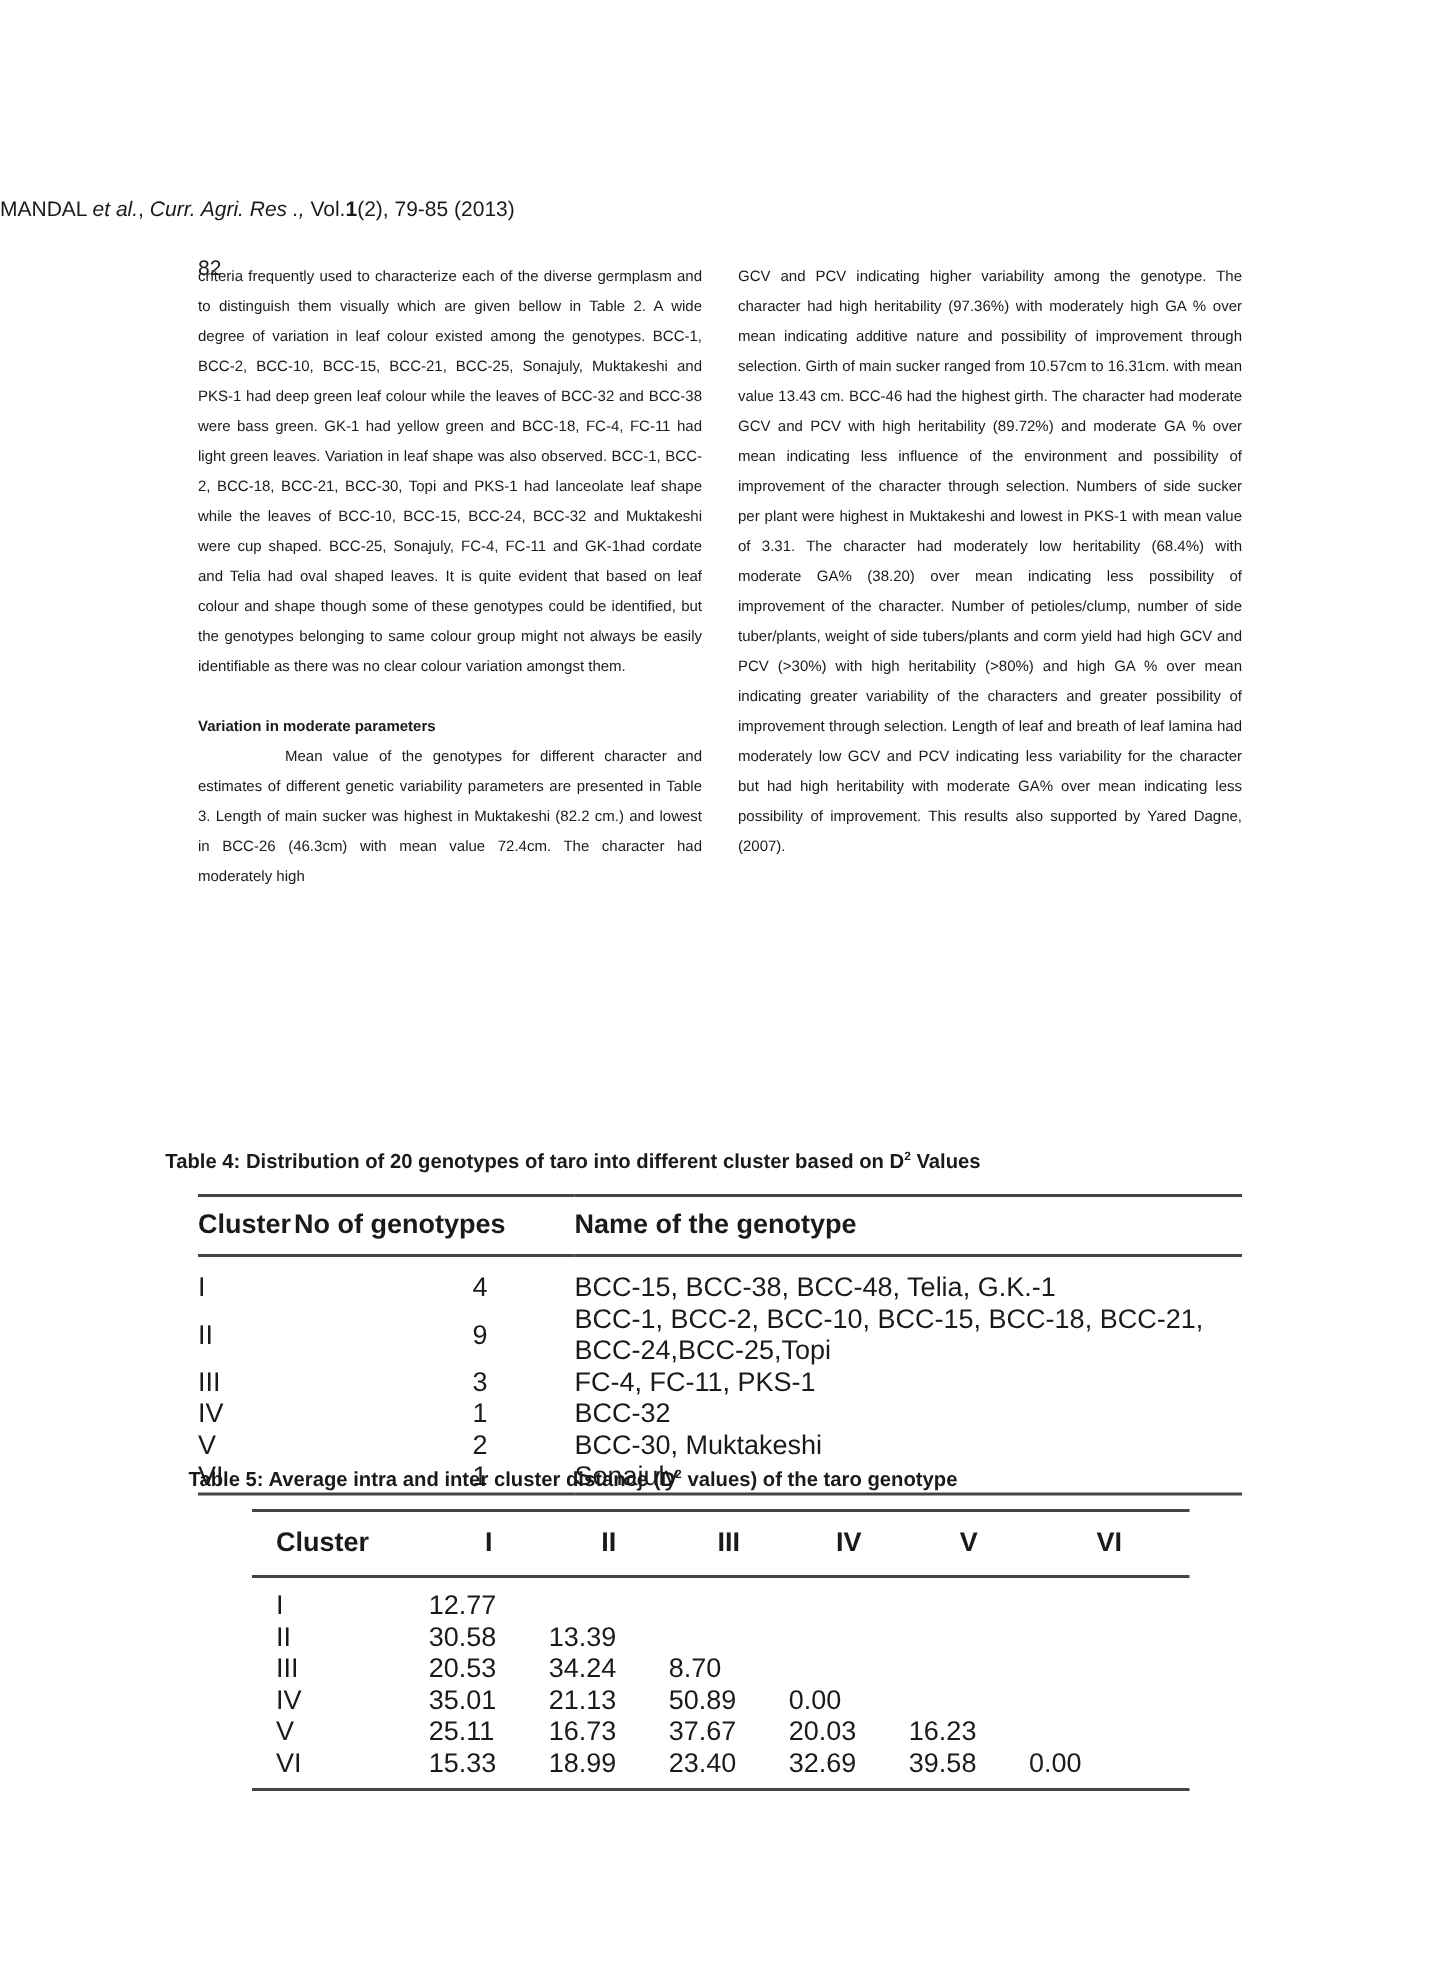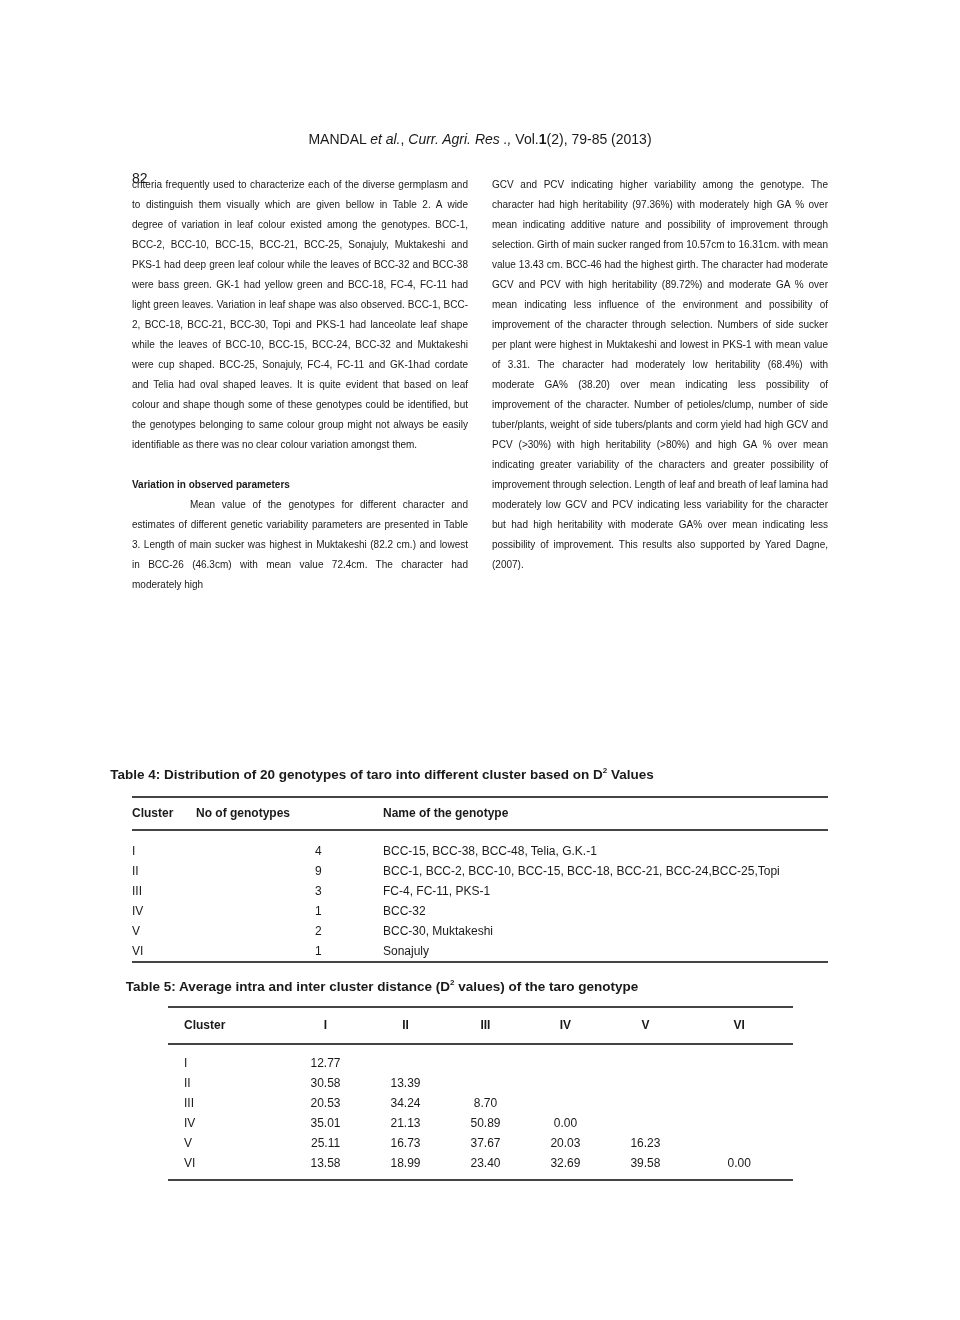--- a/index.html
+++ b/index.html
@@ -1,60 +1,60 @@
 <!DOCTYPE html>
 <html><head>
 <meta charset="utf-8">
 <style>
   html, body { margin: 0; padding: 0; background: #ffffff; }
   body { width: 960px; height: 1320px; position: relative; overflow: hidden;
          font-family: "Liberation Sans", sans-serif; color: #1a1a1a; }
   .page-num { position: absolute; left: 132px; top: 130px; font-size: 14px; margin-top: 40px; }
-  .running-head { position: absolute; left: 0; width: 960px; top: 131px; text-align: center; font-size: 14px; }
+  .running-head { position: absolute; left: 0; width: 960px; top: 131px; font-size: 14px; }
   .running-head .ital { font-style: italic; }
   .running-head b { font-weight: bold; }
   .col { position: absolute; top: 175px; width: 336px; font-size: 10px; line-height: 20px; text-align: justify; }
   .col-left { left: 132px; }
   .col-right { left: 492px; }
   .col p { margin: 0; }
   .section-heading { font-weight: bold; margin-top: 20px !important; }
   .indent { text-indent: 58px; }
   .tcaption { position: absolute; left: 0; width: 764px; text-align: center; font-weight: bold; font-size: 13.5px; }
   .tcaption sup { font-size: 8px; }
-  table { position: absolute; border-collapse: collapse; font-size: 12px; }
+  table { position: absolute; border-collapse: collapse; font-size: 18px; }
   .t4 { left: 132px; top: 796px; width: 696px; }
   .t4 thead th { text-align: left; font-weight: bold; padding: 8px 0 9px 0; border-top: 2px solid #444; border-bottom: 2px solid #444; }
   .t4 tbody td { padding: 0; height: 20px; vertical-align: middle; }
   .t4 tbody tr:first-child td { padding-top: 10px; }
   .t4 tbody tr:last-child td { border-bottom: 2px solid #444; }
   .t4 .c1 { width: 64px; }
   .t4 .c2 { width: 123px; }
   .t4 td.c2 { padding-left: 119px !important; width: 68px; }
   .t5 { left: 168px; top: 1006px; width: 625px; }
   .t5 thead th { font-weight: bold; padding: 10px 0 11px 0; border-top: 2px solid #444; border-bottom: 2px solid #444; text-align: center; }
   .t5 thead th.rowh { text-align: left; padding-left: 16px; }
-  .t5 tbody td { height: 20px; padding: 0; text-align: center; }
+  .t5 tbody td { height: 20px; padding: 0; text-align: left; }
   .t5 tbody td.rowh { text-align: left; padding-left: 16px; }
   .t5 tbody tr:first-child td { padding-top: 8px; }
   .t5 tbody tr:last-child td { border-bottom: 2px solid #444; padding-bottom: 6px; }
 </style>
 </head>
 <body>
 
 <div class="page-num">82</div>
 <div class="running-head">
   <span>MANDAL</span>
   <span class="ital">et al.</span>,
   <span class="ital">Curr. Agri. Res .,</span>
   <span>Vol.</span><b>1</b><span>(2), 79-85 (2013)</span>
 </div>
 
 <div class="col col-left">
   <p>criteria frequently used to characterize each of the diverse germplasm and to distinguish them visually which are given bellow in Table 2. A wide degree of variation in leaf colour existed among the genotypes. BCC-1, BCC-2, BCC-10, BCC-15, BCC-21, BCC-25, Sonajuly, Muktakeshi and PKS-1 had deep green leaf colour while the leaves of BCC-32 and BCC-38 were bass green. GK-1 had yellow green and BCC-18, FC-4, FC-11 had light green leaves. Variation in leaf shape was also observed. BCC-1, BCC-2, BCC-18, BCC-21, BCC-30, Topi and PKS-1 had lanceolate leaf shape while the leaves of BCC-10, BCC-15, BCC-24, BCC-32 and Muktakeshi were cup shaped. BCC-25, Sonajuly, FC-4, FC-11 and GK-1had cordate and Telia had oval shaped leaves. It is quite evident that based on leaf colour and shape though some of these genotypes could be identified, but the genotypes belonging to same colour group might not always be easily identifiable as there was no clear colour variation amongst them.</p>
-  <p class="section-heading">Variation in observed parameters</p>
+  <p class="section-heading">Variation in moderate parameters</p>
   <p class="indent">Mean value of the genotypes for different character and estimates of different genetic variability parameters are presented in Table 3. Length of main sucker was highest in Muktakeshi (82.2 cm.) and lowest in BCC-26 (46.3cm) with mean value 72.4cm. The character had moderately high</p>
 </div>
 
 <div class="col col-right">
   <p>GCV and PCV indicating higher variability among the genotype. The character had high heritability (97.36%) with moderately high GA % over mean indicating additive nature and possibility of improvement through selection. Girth of main sucker ranged from 10.57cm to 16.31cm. with mean value 13.43 cm. BCC-46 had the highest girth. The character had moderate GCV and PCV with high heritability (89.72%) and moderate GA % over mean indicating less influence of the environment and possibility of improvement of the character through selection. Numbers of side sucker per plant were highest in Muktakeshi and lowest in PKS-1 with mean value of 3.31. The character had moderately low heritability (68.4%) with moderate GA% (38.20) over mean indicating less possibility of improvement of the character. Number of petioles/clump, number of side tuber/plants, weight of side tubers/plants and corm yield had high GCV and PCV (&gt;30%) with high heritability (&gt;80%) and high GA % over mean indicating greater variability of the characters and greater possibility of improvement through selection. Length of leaf and breath of leaf lamina had moderately low GCV and PCV indicating less variability for the character but had high heritability with moderate GA% over mean indicating less possibility of improvement. This results also supported by Yared Dagne, (2007).</p>
 </div>
 
 <div class="tcaption" style="top:766px;"><span>Table 4: Distribution of 20 genotypes of taro into different cluster based on D</span><sup>2</sup><span> Values</span></div>
 
 <table class="t4">
@@ -154,21 +154,21 @@
         <td class="rowh">V</td>
         <td>25.11</td>
         <td>16.73</td>
         <td>37.67</td>
         <td>20.03</td>
         <td>16.23</td>
         <td></td>
       </tr>
       <tr>
         <td class="rowh">VI</td>
-        <td>13.58</td>
+        <td>15.33</td>
         <td>18.99</td>
         <td>23.40</td>
         <td>32.69</td>
         <td>39.58</td>
         <td>0.00</td>
       </tr>
     </tbody>
 </table>
 
 </body></html>

